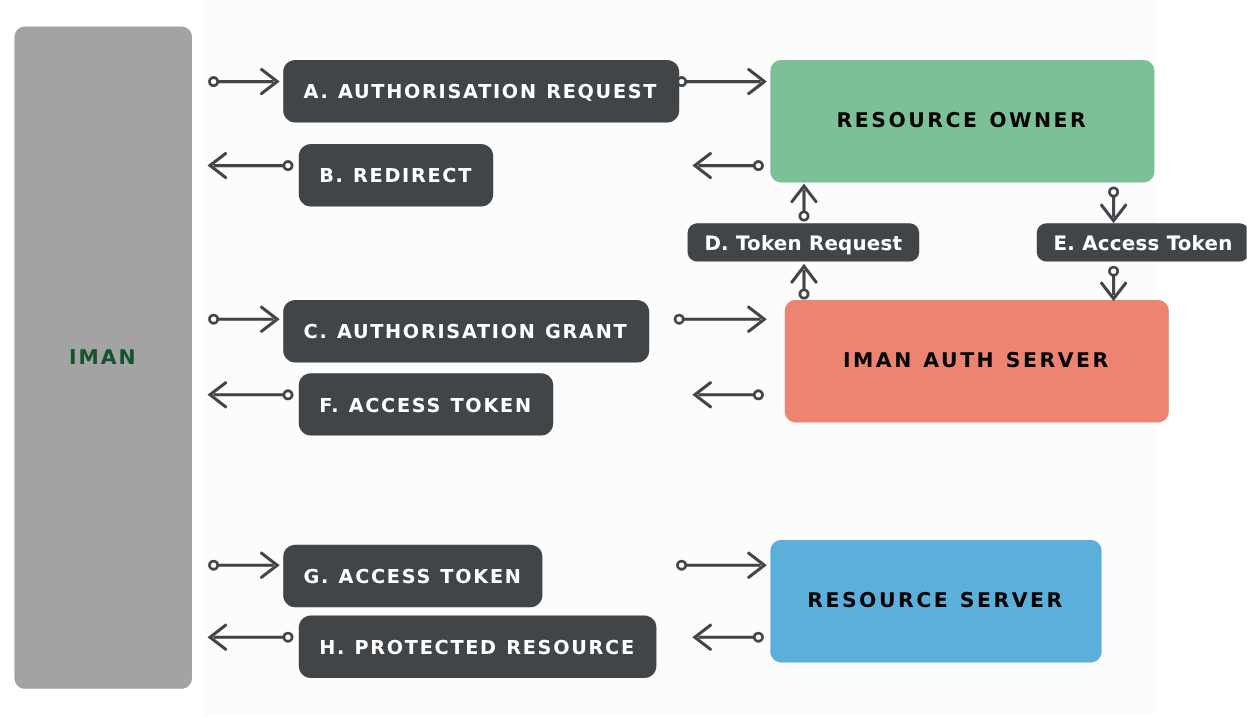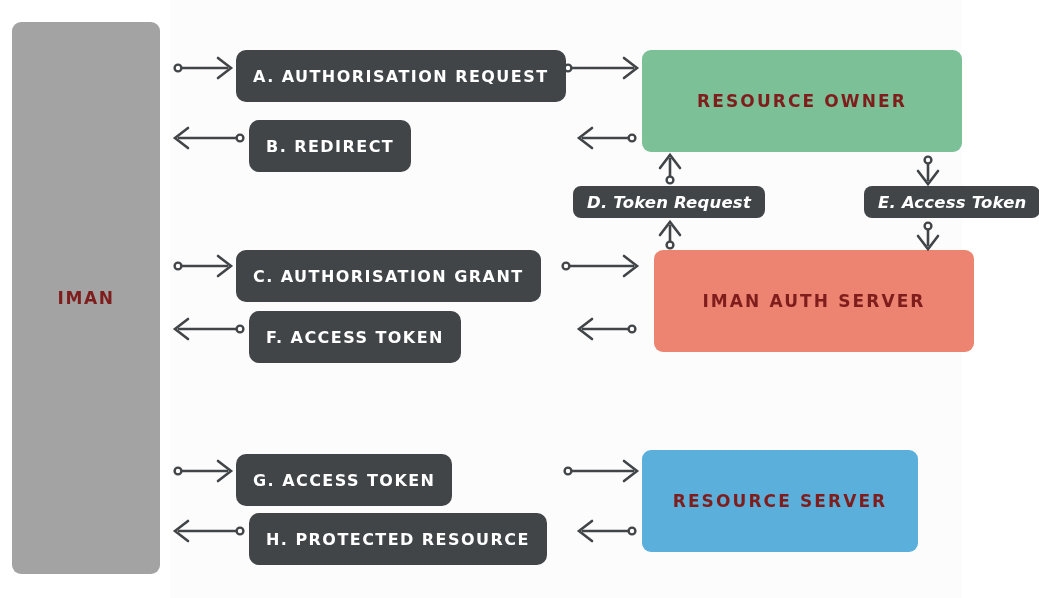--- a/index.html
+++ b/index.html
@@ -34,36 +34,36 @@
     top: 22px;
     width: 148px;
     height: 552px;
     background: #a3a3a3;
     border-radius: 9px;
     display: flex;
     align-items: center;
     justify-content: center;
   }
   .actor-col-label {
-    color: #7f1d1d;
+    color: #14532d;
     font-size: 17px;
     font-weight: bold;
     letter-spacing: 1.6px;
   }
 
   
   .service-box {
     position: absolute;
     border-radius: 9px;
     display: flex;
     align-items: center;
     justify-content: center;
   }
   .service-box-label {
-    color: #7f1d1d;
+    color: #000000;
     font-size: 17px;
     font-weight: bold;
     letter-spacing: 2.1px;
     text-align: center;
   }
 
   
   .pill {
     position: absolute;
     background: #414548;
@@ -77,21 +77,20 @@
     font-size: 16px;
     font-weight: bold;
     letter-spacing: 1.45px;
     white-space: nowrap;
     padding: 0 17px;
   }
   .pill.vertical-pill {
     height: 32px;
     border-radius: 8px;
     justify-content: center;
-    font-style: italic;
   }
   .pill.vertical-pill .pill-label {
     font-size: 16.5px;
     letter-spacing: 0.2px;
     padding: 0 14px;
   }
 
   
   .conn {
     position: absolute;

